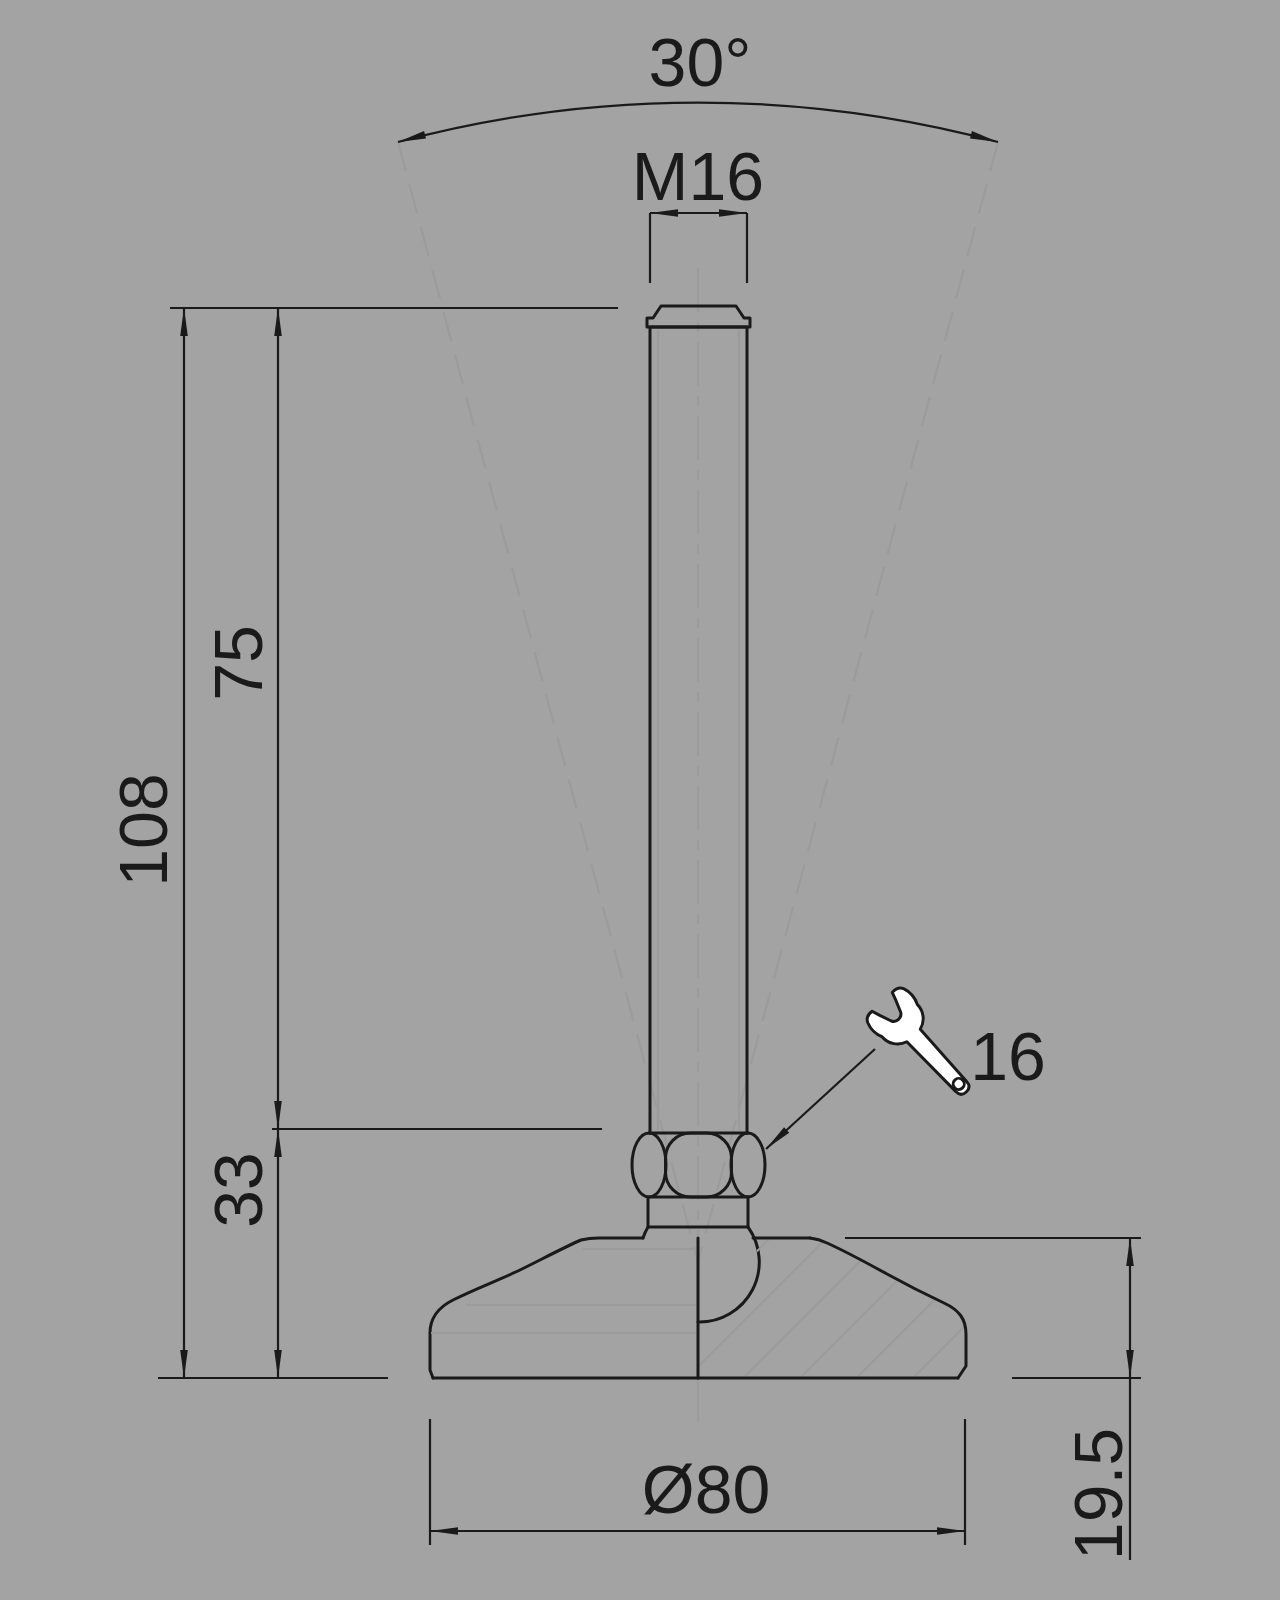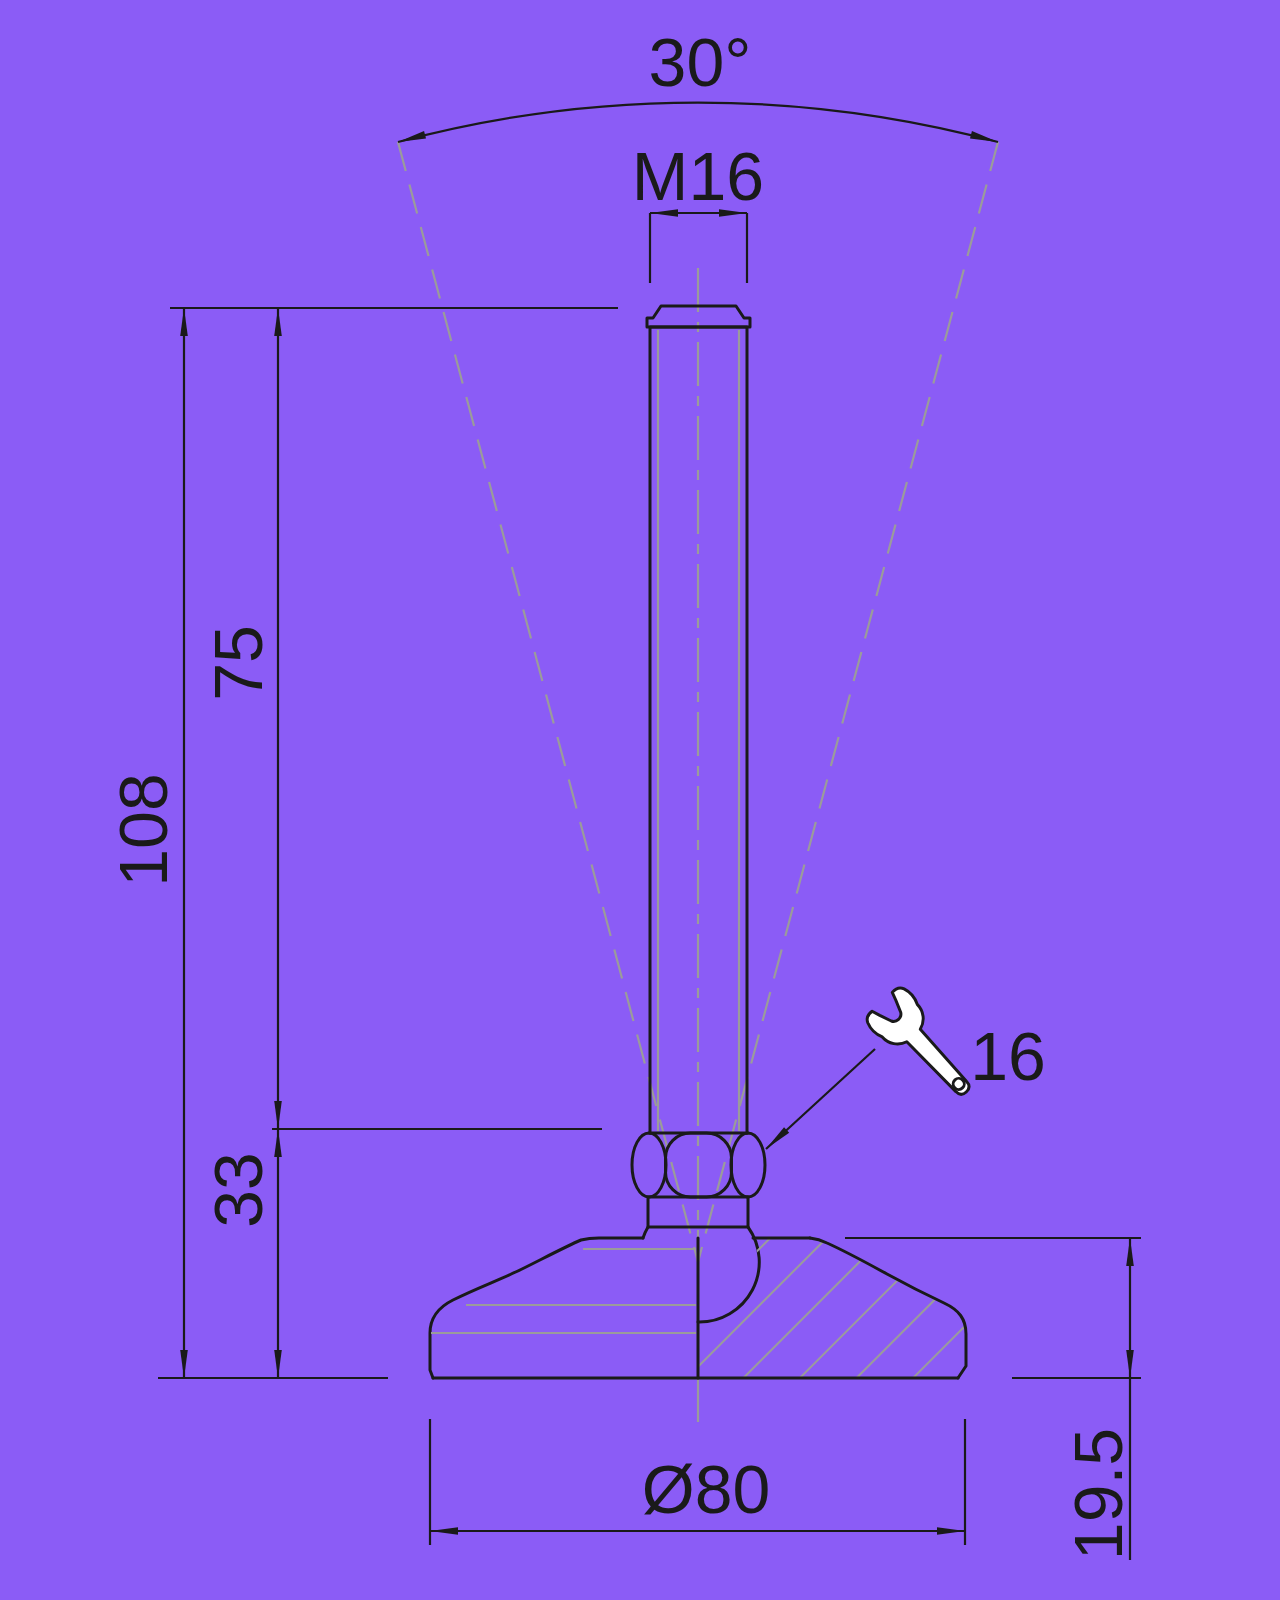--- a/index.html
+++ b/index.html
@@ -1,16 +1,16 @@
 <!DOCTYPE html>
 <html><head>
 <meta charset="utf-8">
 <style>
   html,body{margin:0;padding:0;background:#ffffff;}
-  .stage{position:relative;width:1280px;height:1600px;background:#8b5cf6;overflow:hidden;}
+  .stage{position:relative;width:1280px;height:1600px;background:#a3a3a3;overflow:hidden;}
   svg{display:block;}
   .outline{fill:none;stroke:#1a1a1a;stroke-width:3;stroke-linejoin:round;stroke-linecap:round;}
   .dim{fill:none;stroke:#1a1a1a;stroke-width:2.2;stroke-linecap:butt;}
   .gray{fill:none;stroke:#9b9b9b;stroke-width:2.2;stroke-linecap:butt;}
   .dashed{stroke-dasharray:30 14;}
   .cline{stroke-dasharray:44 10 10 10;}
   .lbl{font-family:"Liberation Sans","DejaVu Sans",sans-serif;font-size:68px;fill:#1a1a1a;}
   .white{fill:#ffffff;stroke:#1a1a1a;stroke-width:3.2;stroke-linejoin:round;}
 </style>
 </head>

